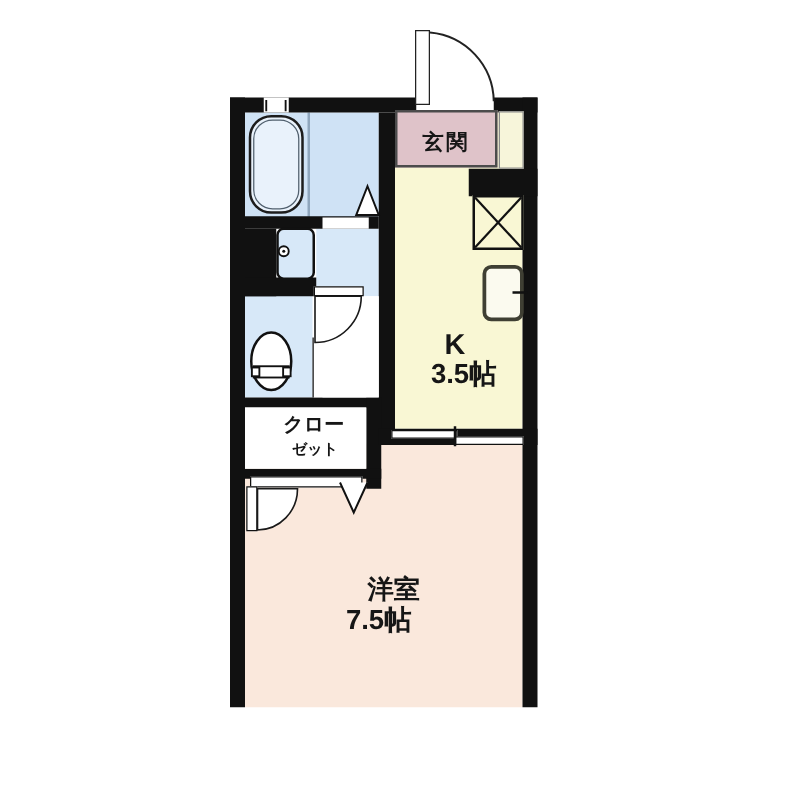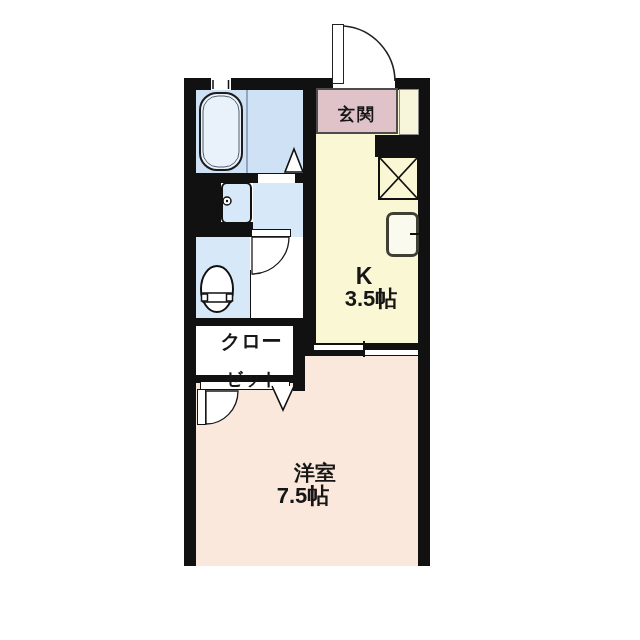--- a/index.html
+++ b/index.html
@@ -66,22 +66,22 @@
   <div class="fixture" style="left:316px;top:88px;width:82px;height:46px;background:#dfc3c9;border:2px solid #4c4c4c;"></div>
   <div class="fixture" style="left:399px;top:89px;width:20px;height:46px;background:#f7f5da;border:1.5px solid #8a8a8a;"></div>
   <div class="fixture" style="left:199px;top:92px;width:44px;height:79px;background:#e9f2fb;border:2px solid #1c1c1c;border-radius:18px;"></div>
   <div class="fixture" style="left:221px;top:182px;width:31px;height:42px;background:#d7e8f8;border:2.5px solid #111;border-radius:6px;"></div>
   <div class="fixture" style="left:378px;top:156px;width:41px;height:44px;background:#f9f7d4;border:2px solid #111;"></div>
   <div class="fixture" style="left:386px;top:212px;width:33px;height:45px;background:#fbfaef;border:3px solid #3f3f33;border-radius:7px;"></div>
 
   <div class="label" style="left:357px;top:114px;font-size:17px;letter-spacing:2px;">玄関</div>
   <div class="label" style="left:364px;top:276px;font-size:23px;">K</div>
   <div class="label" style="left:371px;top:299px;font-size:22px;text-align:right;">3.5帖</div>
-  <div class="label" style="left:251px;top:341px;font-size:20px;text-align:right;">クロー</div>
-  <div class="label" style="left:252px;top:379px;font-size:18px;">ゼット</div>
+  <div class="label" style="left:251px;top:341px;font-size:16px;text-align:right;">クロー</div>
+  <div class="label" style="left:252px;top:359px;font-size:12px;">ゼット</div>
   <div class="label" style="left:315px;top:472px;font-size:21px;">洋室</div>
   <div class="label" style="left:303px;top:496px;font-size:22px;">7.5帖</div>
 
   <svg class="overlay" width="640" height="640" viewBox="0 0 640 640">
     <path d="M 344 26 A 56 56 0 0 1 395 81" fill="none" stroke="#222" stroke-width="1.6"></path>
     <line x1="213" y1="80" x2="213" y2="89" stroke="#111" stroke-width="1.5"></line>
     <line x1="228.5" y1="80" x2="228.5" y2="89" stroke="#111" stroke-width="1.5"></line>
     <rect x="203" y="96" width="36" height="71" rx="15" fill="none" stroke="#51606e" stroke-width="1"></rect>
     <path d="M 294 149 L 303 172 L 285 172 Z" fill="#ffffff" stroke="#111" stroke-width="1.6"></path>
     <circle cx="227" cy="201" r="4" fill="#ffffff" stroke="#111" stroke-width="1.5"></circle>

